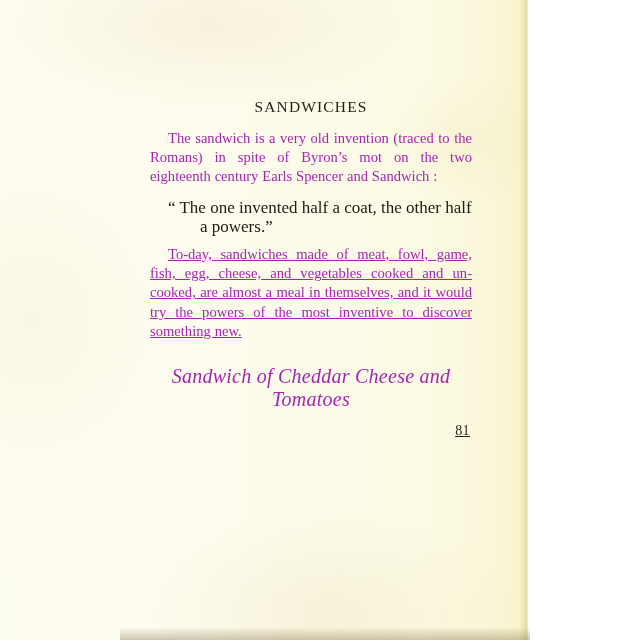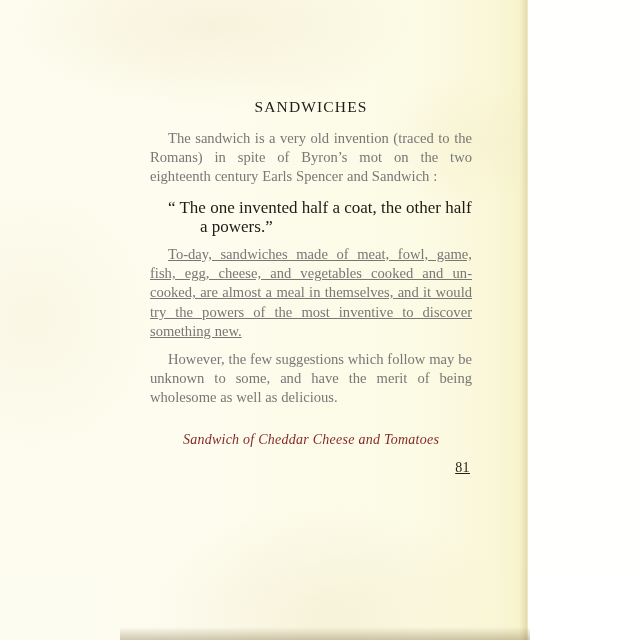--- a/index.html
+++ b/index.html
@@ -95,21 +95,21 @@
     color: #17150f;
   }
 
   .body-par {
     font-size: 14.6px;
     line-height: 19.2px;
     text-align: justify;
     text-align-last: left;
     margin: 0;
     text-indent: 18px;
-    color: #737373;
+    color: #a21caf;
     word-spacing: 0.2px;
   }
 
   .par-gap-1 { margin-top: 13px; }
   .par-gap-2 { margin-top: 9px; text-decoration: underline; }
   .par-gap-3 { margin-top: 9px; }
   .par-gap-4 { margin-top: 11px; }
 
   
   .quote-block {
@@ -118,27 +118,27 @@
     margin: 11px 0 0 0;
     padding-left: 18px;
     color: #15130e;
   }
   .quote-line-1 { display: block; }
   .quote-line-2 { display: block; padding-left: 32px; }
 
   .recipe-heading {
     text-align: center;
     font-style: italic;
-    font-size: 14px;
+    font-size: 20px;
     margin: 0;
     padding-top: 24px;
     padding-bottom: 2px;
     font-weight: normal;
     letter-spacing: 0.25px;
-    color: #7f1d1d;
+    color: #a21caf;
   }
 
   .folio {
     text-align: right;
     font-size: 14px;
     margin: 0;
     padding-top: 10px;
     padding-right: 2px;
     color: #1a1711;
     letter-spacing: 0.4px;
@@ -169,21 +169,20 @@
 
     <p class="body-par par-gap-1">The sandwich is a very old invention (traced to the Romans) in spite of Byron’s mot on the two eighteenth century Earls Spencer and Sandwich :</p>
 
     <div class="quote-block">
       <span class="quote-line-1">“ The one invented half a coat, the other half</span>
       <span class="quote-line-2">a powers.”</span>
     </div>
 
     <p class="body-par par-gap-2">To-day, sandwiches made of meat, fowl, game, fish, egg, cheese, and vegetables cooked and un-cooked, are almost a meal in themselves, and it would try the powers of the most inventive to discover something new.</p>
 
-    <p class="body-par par-gap-3">However, the few suggestions which follow may be unknown to some, and have the merit of being wholesome as well as delicious.</p>
 
     <h2 class="recipe-heading">Sandwich of Cheddar Cheese and Tomatoes</h2>
 
 
     <p class="folio">81</p>
 
   </div>
 
   <div id="softness"></div>
 </div>

